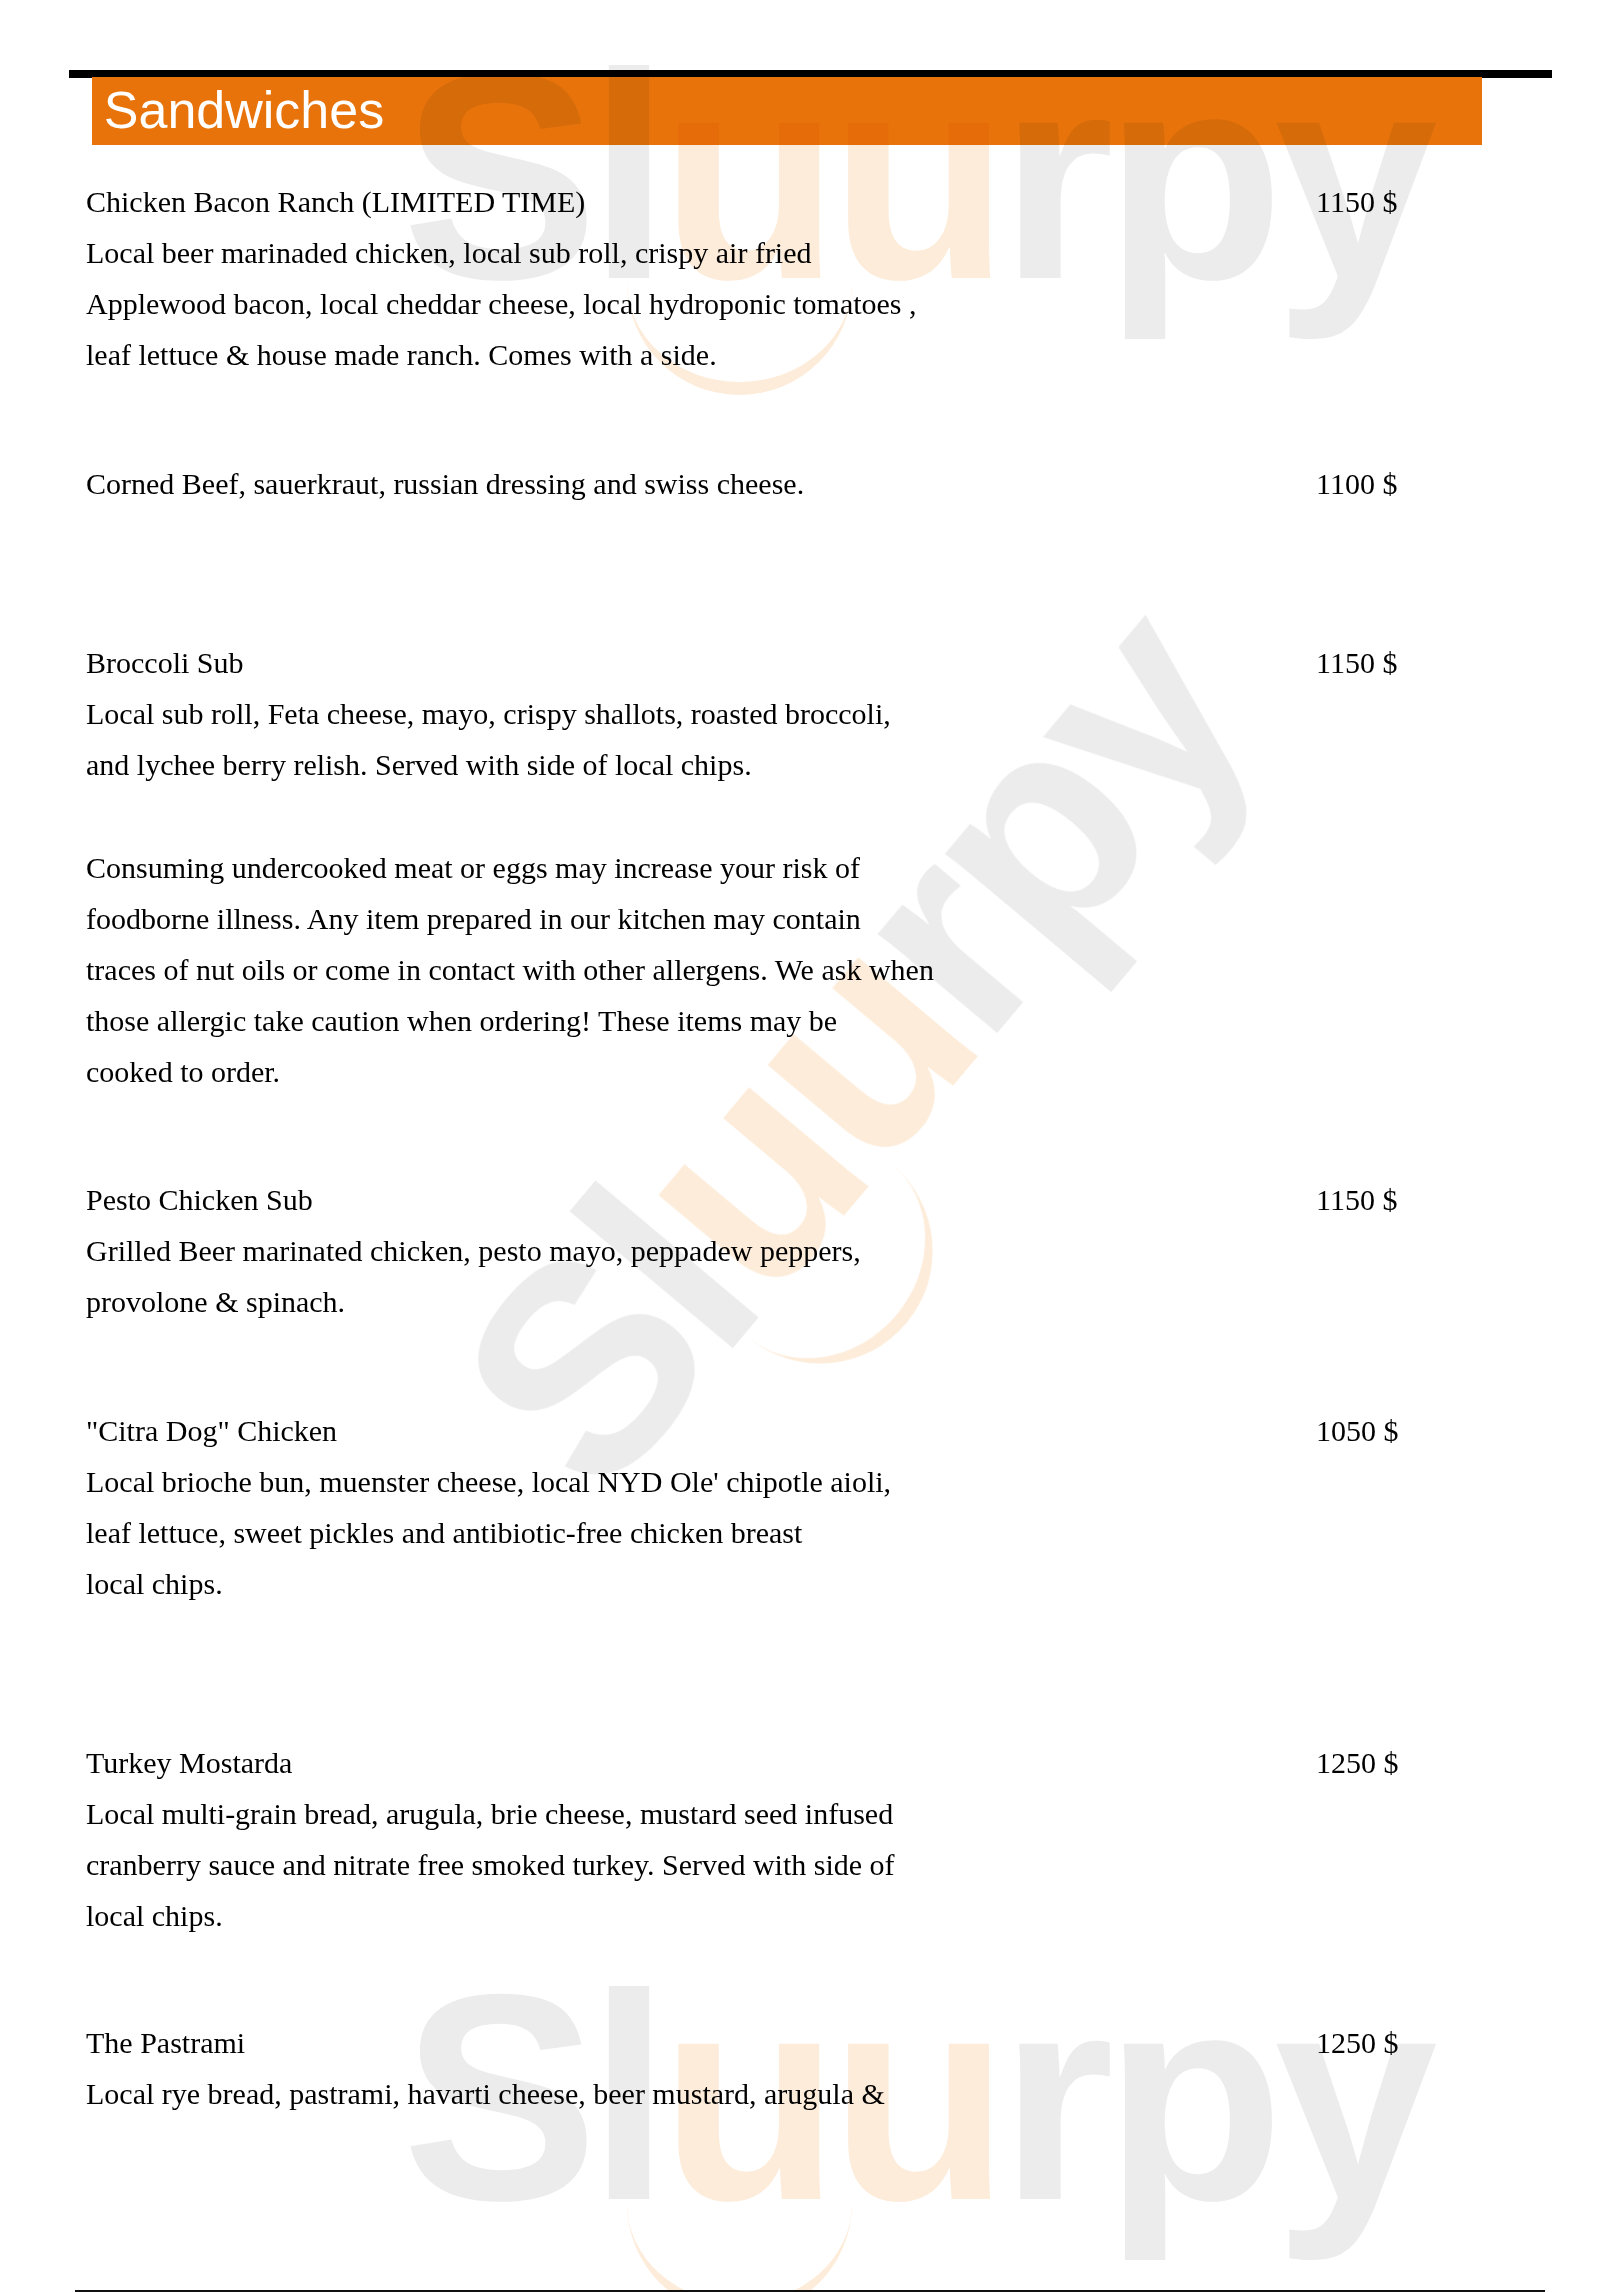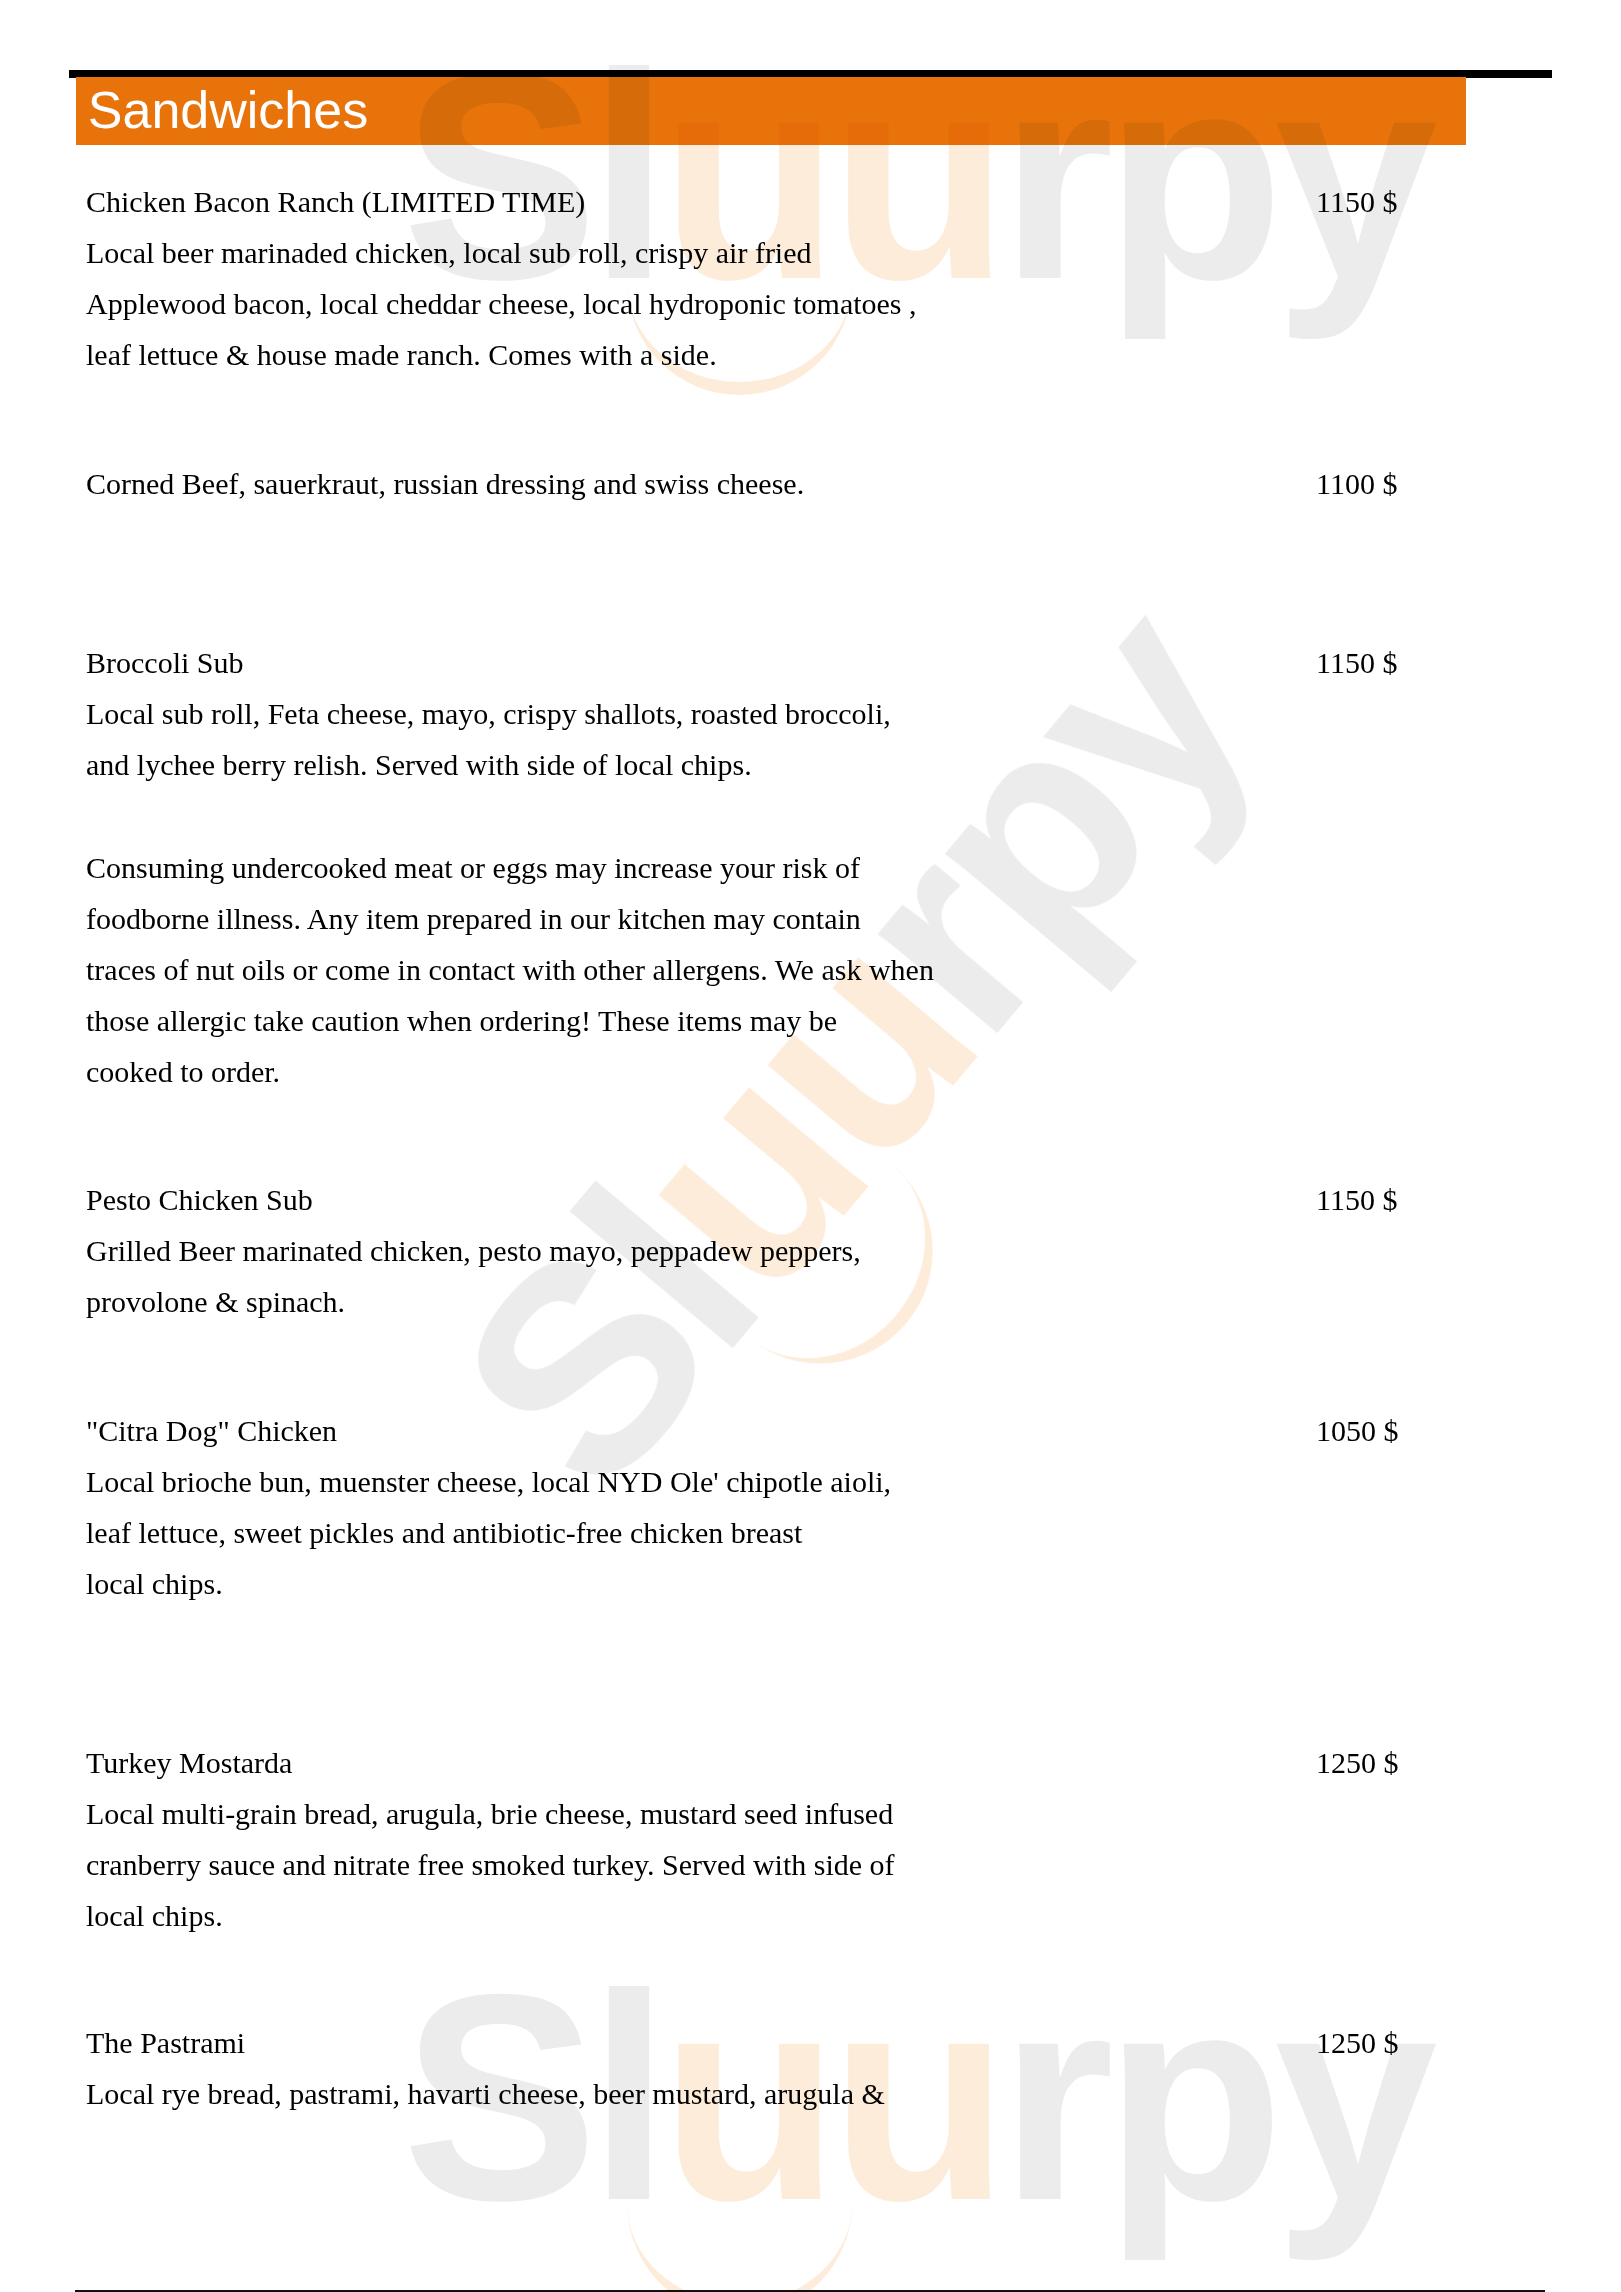--- a/index.html
+++ b/index.html
@@ -3,21 +3,21 @@
 <meta charset="utf-8">
 <style>
   html, body { margin: 0; padding: 0; }
   body {
     width: 1621px; height: 2293px; position: relative; overflow: hidden;
     background: #ffffff;
     font-family: "Liberation Serif", serif;
     color: #000;
   }
   .top-rule { position: absolute; left: 69px; top: 70px; width: 1483px; height: 7.8px; background: #000; }
-  .section-bar { position: absolute; left: 76px; top: 77px; width: 1390px; height: 68px; background: #E8730A; }
+  .section-bar { position: absolute; left: 92px; top: 77px; width: 1390px; height: 68px; background: #E8730A; }
   .section-title {
     position: absolute; left: 11.8px; top: 2.9px;
     font-family: "Liberation Sans", sans-serif; font-size: 52px; line-height: 61px;
     color: #fff; white-space: nowrap;
   }
   .item { position: absolute; left: 86px; width: 1470px; font-size: 30px; line-height: 51px; }
   .item .line { display: block; white-space: nowrap; height: 51px; }
   .item .price { position: absolute; left: 1186px; top: 0; white-space: nowrap; padding-left: 44px; }
   .bottom-rule { position: absolute; left: 75px; top: 2290px; width: 1470px; height: 2px; background: #111; }
 

